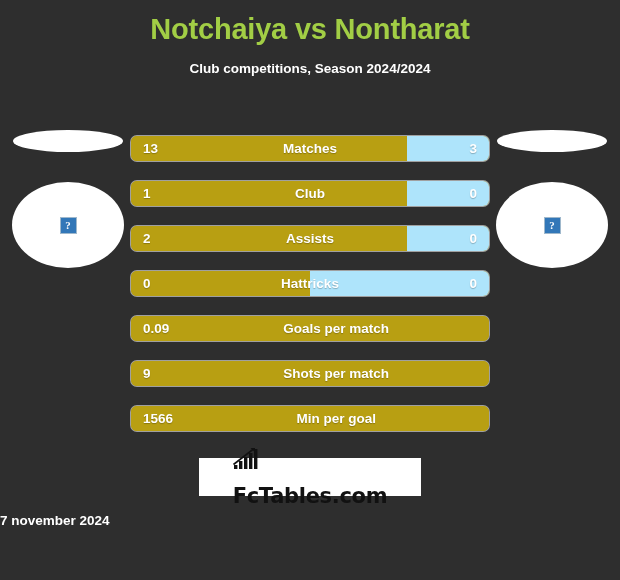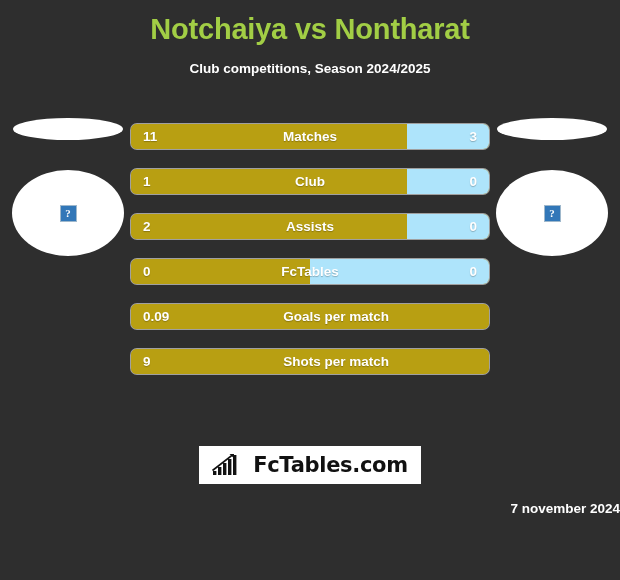--- a/index.html
+++ b/index.html
@@ -21,23 +21,23 @@
     position: relative;
   }
 
   
   .title {
     text-align: center;
     color: #a2ce45;
     font-size: 29px;
     font-weight: bold;
     letter-spacing: -0.2px;
-    padding-top: 12px;
     line-height: 34px;
     white-space: nowrap;
+    margin-top: 12px;
   }
   .subtitle {
     text-align: center;
     color: #ffffff;
     font-size: 13.5px;
     font-weight: bold;
     margin-top: 14px;
     line-height: 18px;
   }
 
@@ -142,74 +142,75 @@
     width: 222px;
     height: 38px;
     background: #ffffff;
     display: flex;
     align-items: center;
     justify-content: center;
   }
   .logo-inner {
     display: flex;
     gap: 15px;
+    flex-direction: column;
   }
   .logo-icon {
     display: block;
   }
   .logo-text {
     color: #111111;
     font-size: 21px;
     font-weight: bold;
     letter-spacing: -0.3px;
     line-height: 22px;
     font-family: "DejaVu Sans", sans-serif;
   }
 
   
   .footer-date {
     position: absolute;
     left: 0;
     top: 500px;
     width: 620px;
-    text-align: right;
+    text-align: left;
     color: #ffffff;
     font-size: 13.5px;
     font-weight: bold;
     line-height: 18px;
   }
 </style>
 </head>
 <body>
 
 <div class="page">
 
   <div class="title">Notchaiya vs Nontharat</div>
-  <div class="subtitle">Club competitions, Season 2024/2025</div>
+  <div class="subtitle">Club competitions, Season 2024/2024</div>
 
   <div class="player-slot left">
     <div class="shadow-ellipse"></div>
     <div class="photo-ellipse">
       <div class="broken-img">?</div>
     </div>
   </div>
 
   <div class="player-slot right">
     <div class="shadow-ellipse"></div>
     <div class="photo-ellipse">
       <div class="broken-img">?</div>
     </div>
   </div>
 
   <div class="stats">
 
     <div class="stat-row">
       <div class="fill-left" style="width:77%"></div>
       <div class="fill-right" style="width:23%"></div>
-      <div class="val-left">11</div>
+      <div class="val-left">13</div>
       <div class="stat-label">Matches</div>
       <div class="val-right">3</div>
     </div>
 
     <div class="stat-row">
       <div class="fill-left" style="width:77%"></div>
       <div class="fill-right" style="width:23%"></div>
       <div class="val-left">1</div>
       <div class="stat-label">Club</div>
       <div class="val-right">0</div>
@@ -220,36 +221,41 @@
       <div class="fill-right" style="width:23%"></div>
       <div class="val-left">2</div>
       <div class="stat-label">Assists</div>
       <div class="val-right">0</div>
     </div>
 
     <div class="stat-row">
       <div class="fill-left" style="width:50%"></div>
       <div class="fill-right" style="width:50%"></div>
       <div class="val-left">0</div>
-      <div class="stat-label">FcTables</div>
+      <div class="stat-label">Hattricks</div>
       <div class="val-right">0</div>
     </div>
 
     <div class="stat-row single">
       <div class="fill-left" style="width:100%"></div>
       <div class="val-left">0.09</div>
       <div class="stat-label">Goals per match</div>
     </div>
 
     <div class="stat-row single">
       <div class="fill-left" style="width:100%"></div>
       <div class="val-left">9</div>
       <div class="stat-label">Shots per match</div>
     </div>
 
+    <div class="stat-row single">
+      <div class="fill-left" style="width:100%"></div>
+      <div class="val-left">1566</div>
+      <div class="stat-label">Min per goal</div>
+    </div>
 
   </div>
 
   <div class="logo-box">
     <div class="logo-inner">
       <svg class="logo-icon" width="26" height="22" viewBox="0 0 26 22">
         <rect x="1" y="17" width="3.4" height="4" fill="#111111"></rect>
         <rect x="6" y="13" width="3.4" height="8" fill="#111111"></rect>
         <rect x="11" y="9" width="3.4" height="12" fill="#111111"></rect>
         <rect x="16" y="5" width="3.4" height="16" fill="#111111"></rect>

